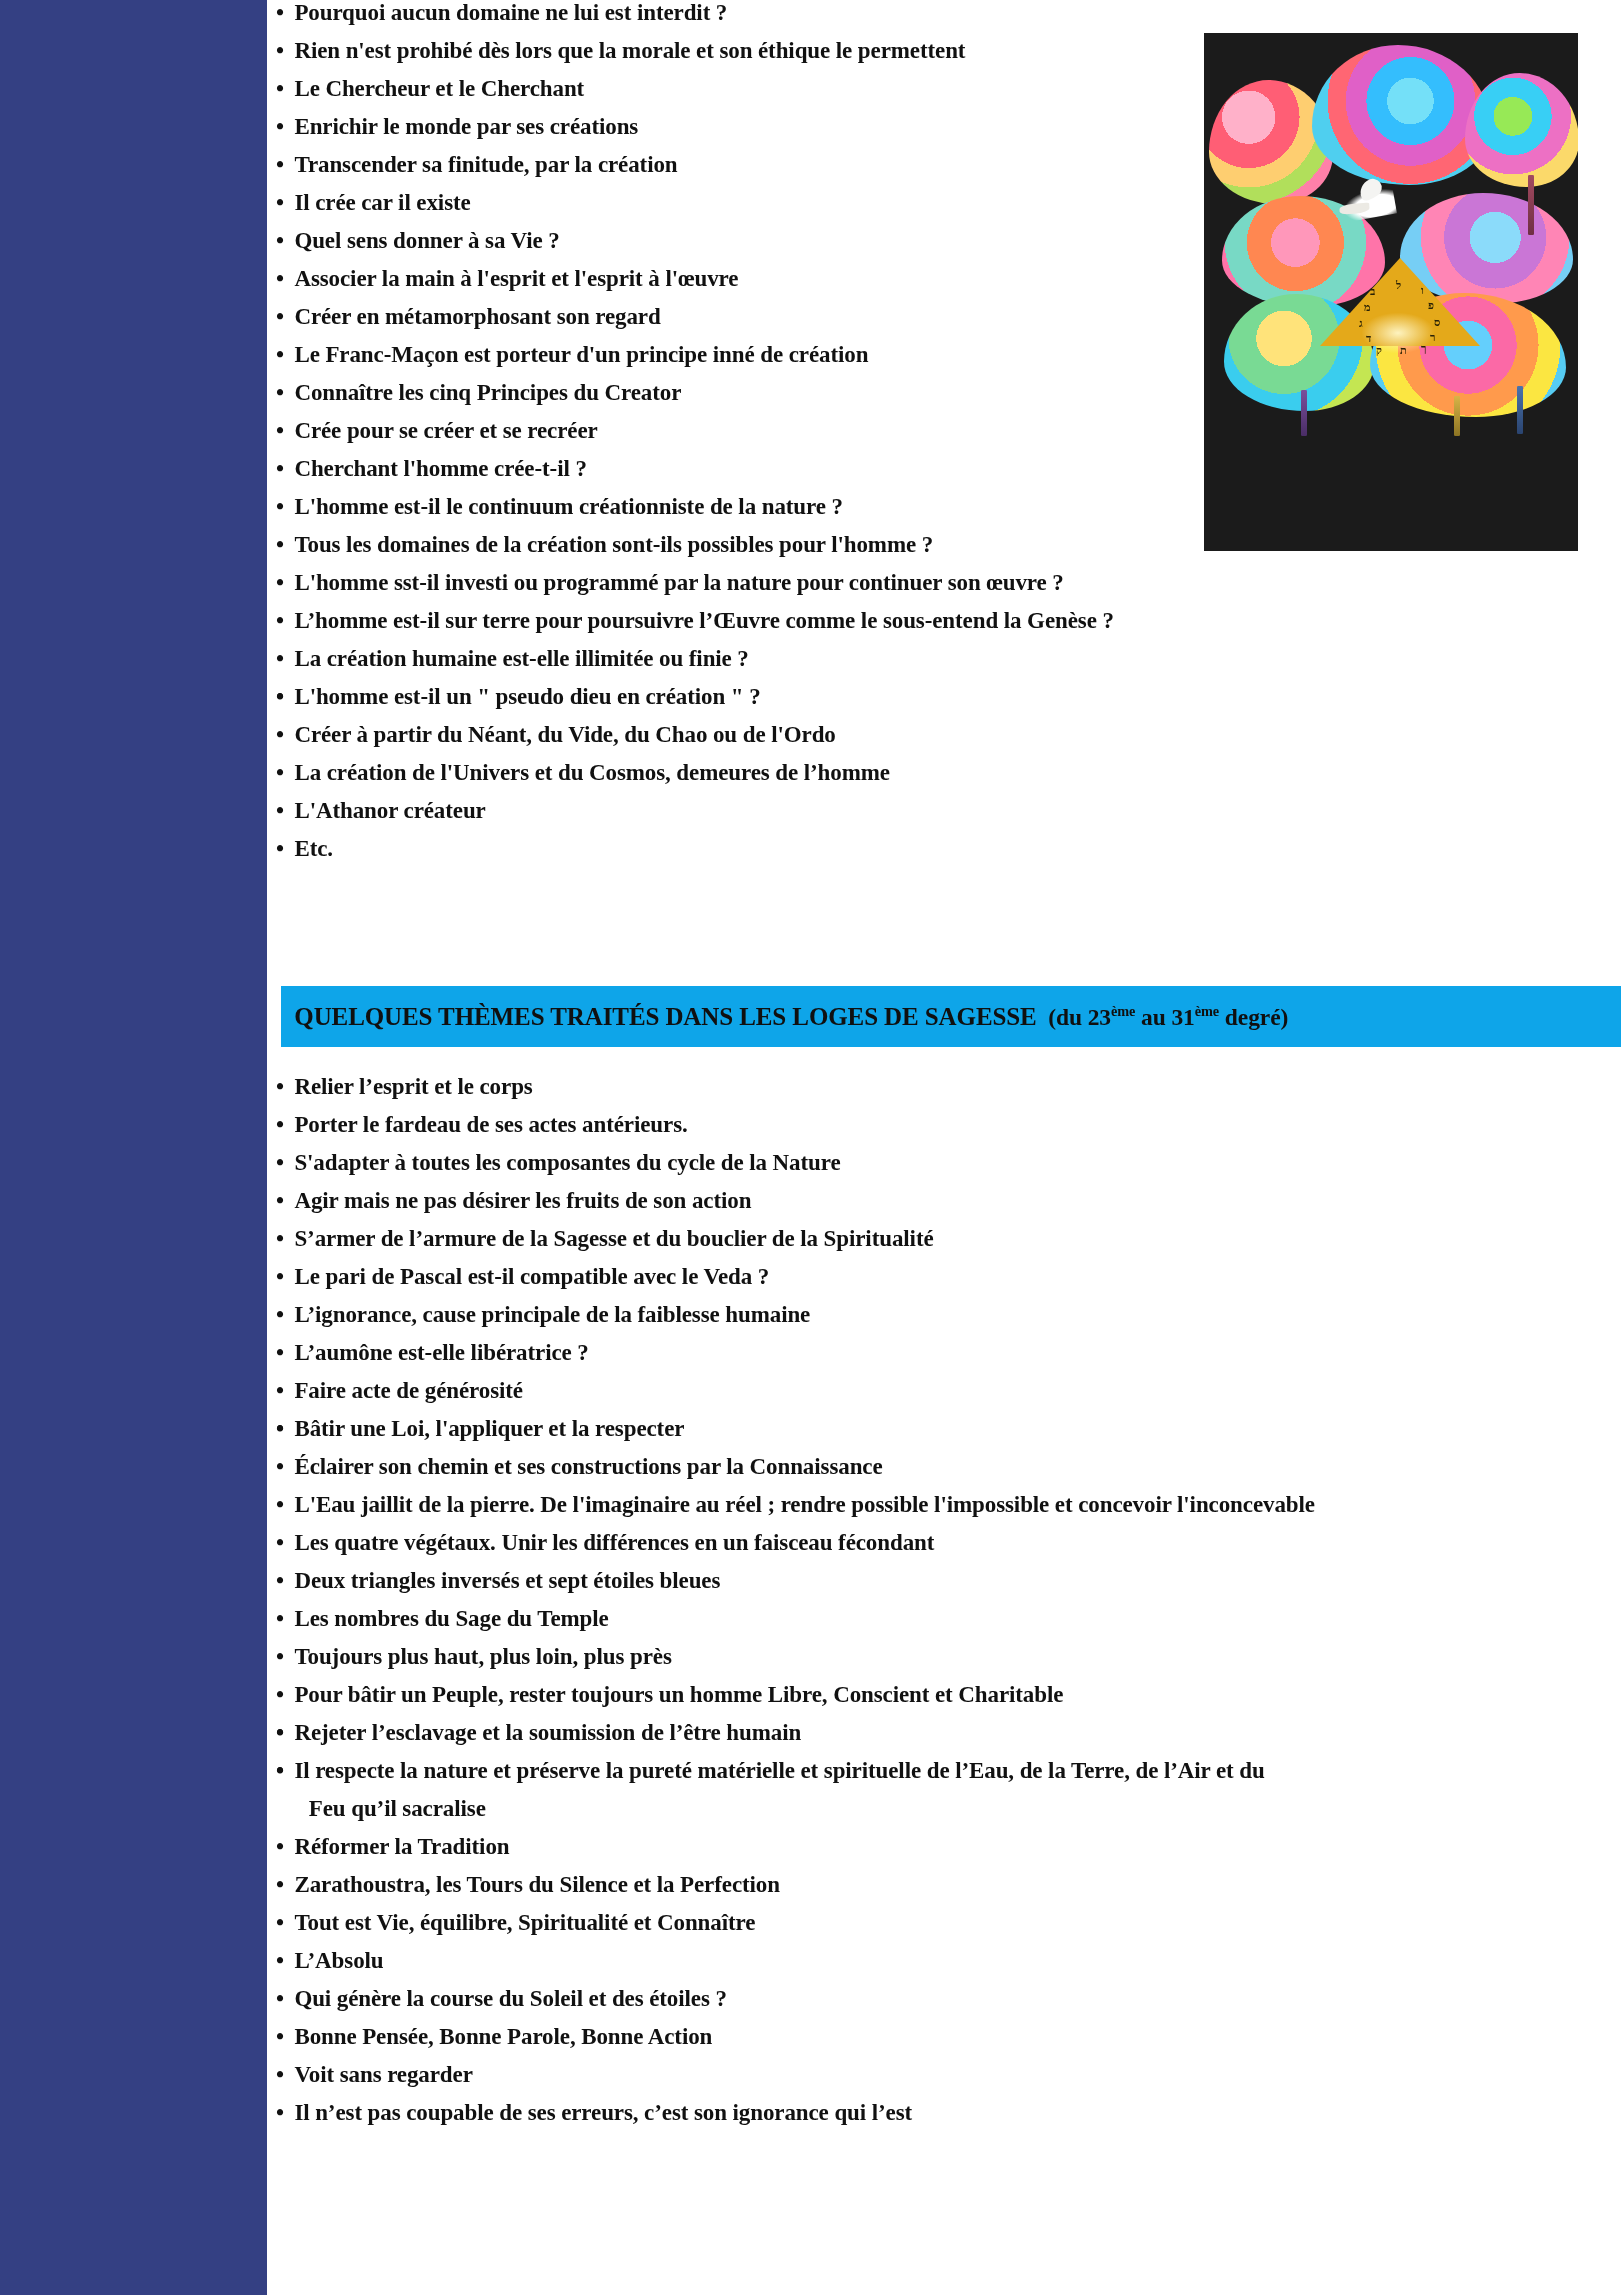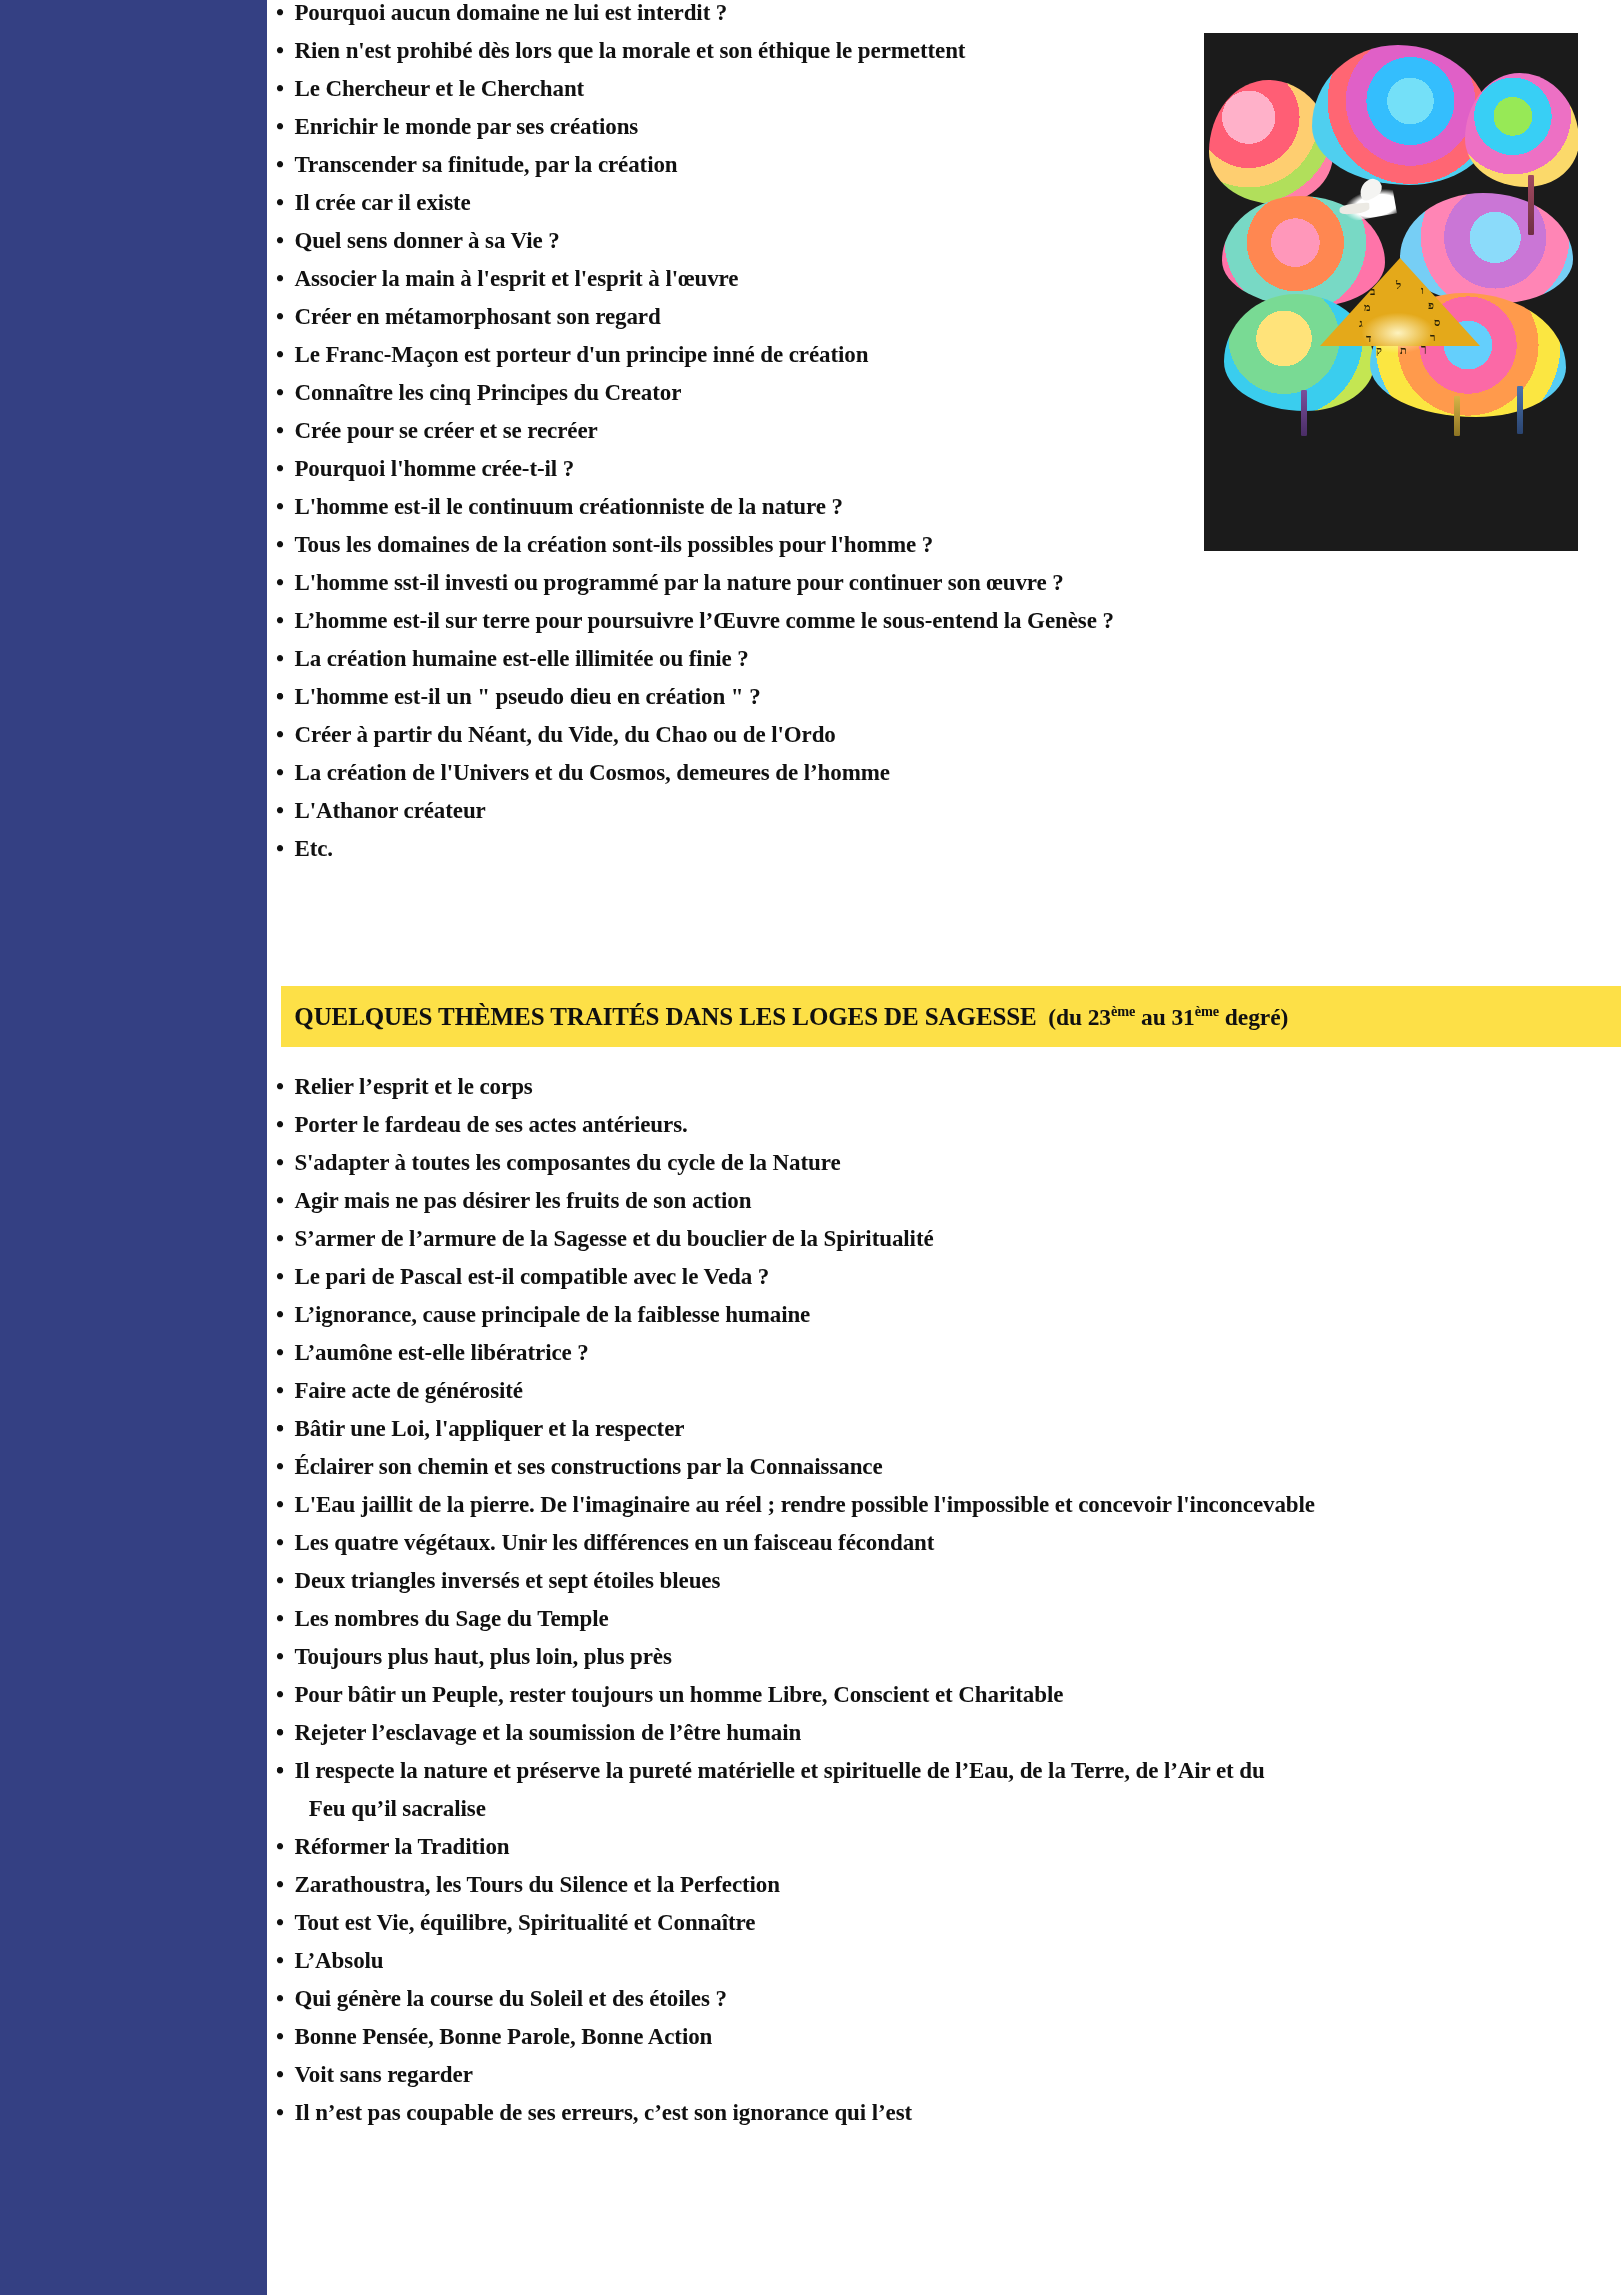--- a/index.html
+++ b/index.html
@@ -208,21 +208,21 @@
         <li><span class="dot">•</span><span>Le Chercheur et le Cherchant</span></li>
         <li><span class="dot">•</span><span>Enrichir le monde par ses créations</span></li>
         <li><span class="dot">•</span><span>Transcender sa finitude, par la création</span></li>
         <li><span class="dot">•</span><span>Il crée car il existe</span></li>
         <li><span class="dot">•</span><span>Quel sens donner à sa Vie ?</span></li>
         <li><span class="dot">•</span><span>Associer la main à l'esprit et l'esprit à l'œuvre</span></li>
         <li><span class="dot">•</span><span>Créer en métamorphosant son regard</span></li>
         <li><span class="dot">•</span><span>Le Franc-Maçon est porteur d'un principe inné de création</span></li>
         <li><span class="dot">•</span><span>Connaître les cinq Principes du Creator</span></li>
         <li><span class="dot">•</span><span>Crée pour se créer et se recréer</span></li>
-        <li><span class="dot">•</span><span>Pourquoi l'homme crée-t-il ?</span></li>
+        <li><span class="dot">•</span><span>Cherchant l'homme crée-t-il ?</span></li>
         <li><span class="dot">•</span><span>L'homme est-il le continuum créationniste de la nature ?</span></li>
         <li><span class="dot">•</span><span>Tous les domaines de la création sont-ils possibles pour l'homme ?</span></li>
         <li><span class="dot">•</span><span>L'homme sst-il investi ou programmé par la nature pour continuer son œuvre ?</span></li>
         <li><span class="dot">•</span><span>L’homme est-il sur terre pour poursuivre l’Œuvre comme le sous-entend la Genèse ?</span></li>
         <li><span class="dot">•</span><span>La création humaine est-elle illimitée ou finie ?</span></li>
         <li><span class="dot">•</span></li>
         <li><span class="dot">•</span><span>L'homme est-il un " pseudo dieu en création " ?</span></li>
         <li><span class="dot">•</span><span>Créer à partir du Néant, du Vide, du Chao ou de l'Ordo</span></li>
         <li><span class="dot">•</span><span>La création de l'Univers et du Cosmos, demeures de l’homme</span></li>
         <li><span class="dot">•</span><span>L'Athanor créateur</span></li>
@@ -254,21 +254,21 @@
       <span class="glyph" style="left:155px; top:285px;">ג</span>
       <span class="glyph" style="left:230px; top:284px;">ס</span>
       <span class="glyph" style="left:162px; top:300px;">ד</span>
       <span class="glyph" style="left:226px; top:299px;">ר</span>
       <span class="glyph" style="left:172px; top:312px;">ק</span>
       <span class="glyph" style="left:196px; top:312px;">ת</span>
       <span class="glyph" style="left:217px; top:310px;">ך</span>
       <div id="dove"></div>
     </div>
 
-    <div id="theme-banner" style="background: #fde047;">
+    <div id="theme-banner" style="background: #0ea5e9;">
       <span class="title">
         <span>QUELQUES THÈMES TRAITÉS DANS LES LOGES DE SAGESSE</span><span class="sub">&nbsp;&nbsp;<span>(du 23</span><sup>ème</sup><span> au 31</span><sup>ème</sup><span> degré)</span></span>
       </span>
     </div>
 
     <ul class="bullets" id="list-sagesse">
         <li><span class="dot">•</span><span>Relier l’esprit et le corps</span></li>
         <li><span class="dot">•</span><span>Porter le fardeau de ses actes antérieurs.</span></li>
         <li><span class="dot">•</span><span>S'adapter à toutes les composantes du cycle de la Nature</span></li>
         <li><span class="dot">•</span><span>Agir mais ne pas désirer les fruits de son action</span></li>

